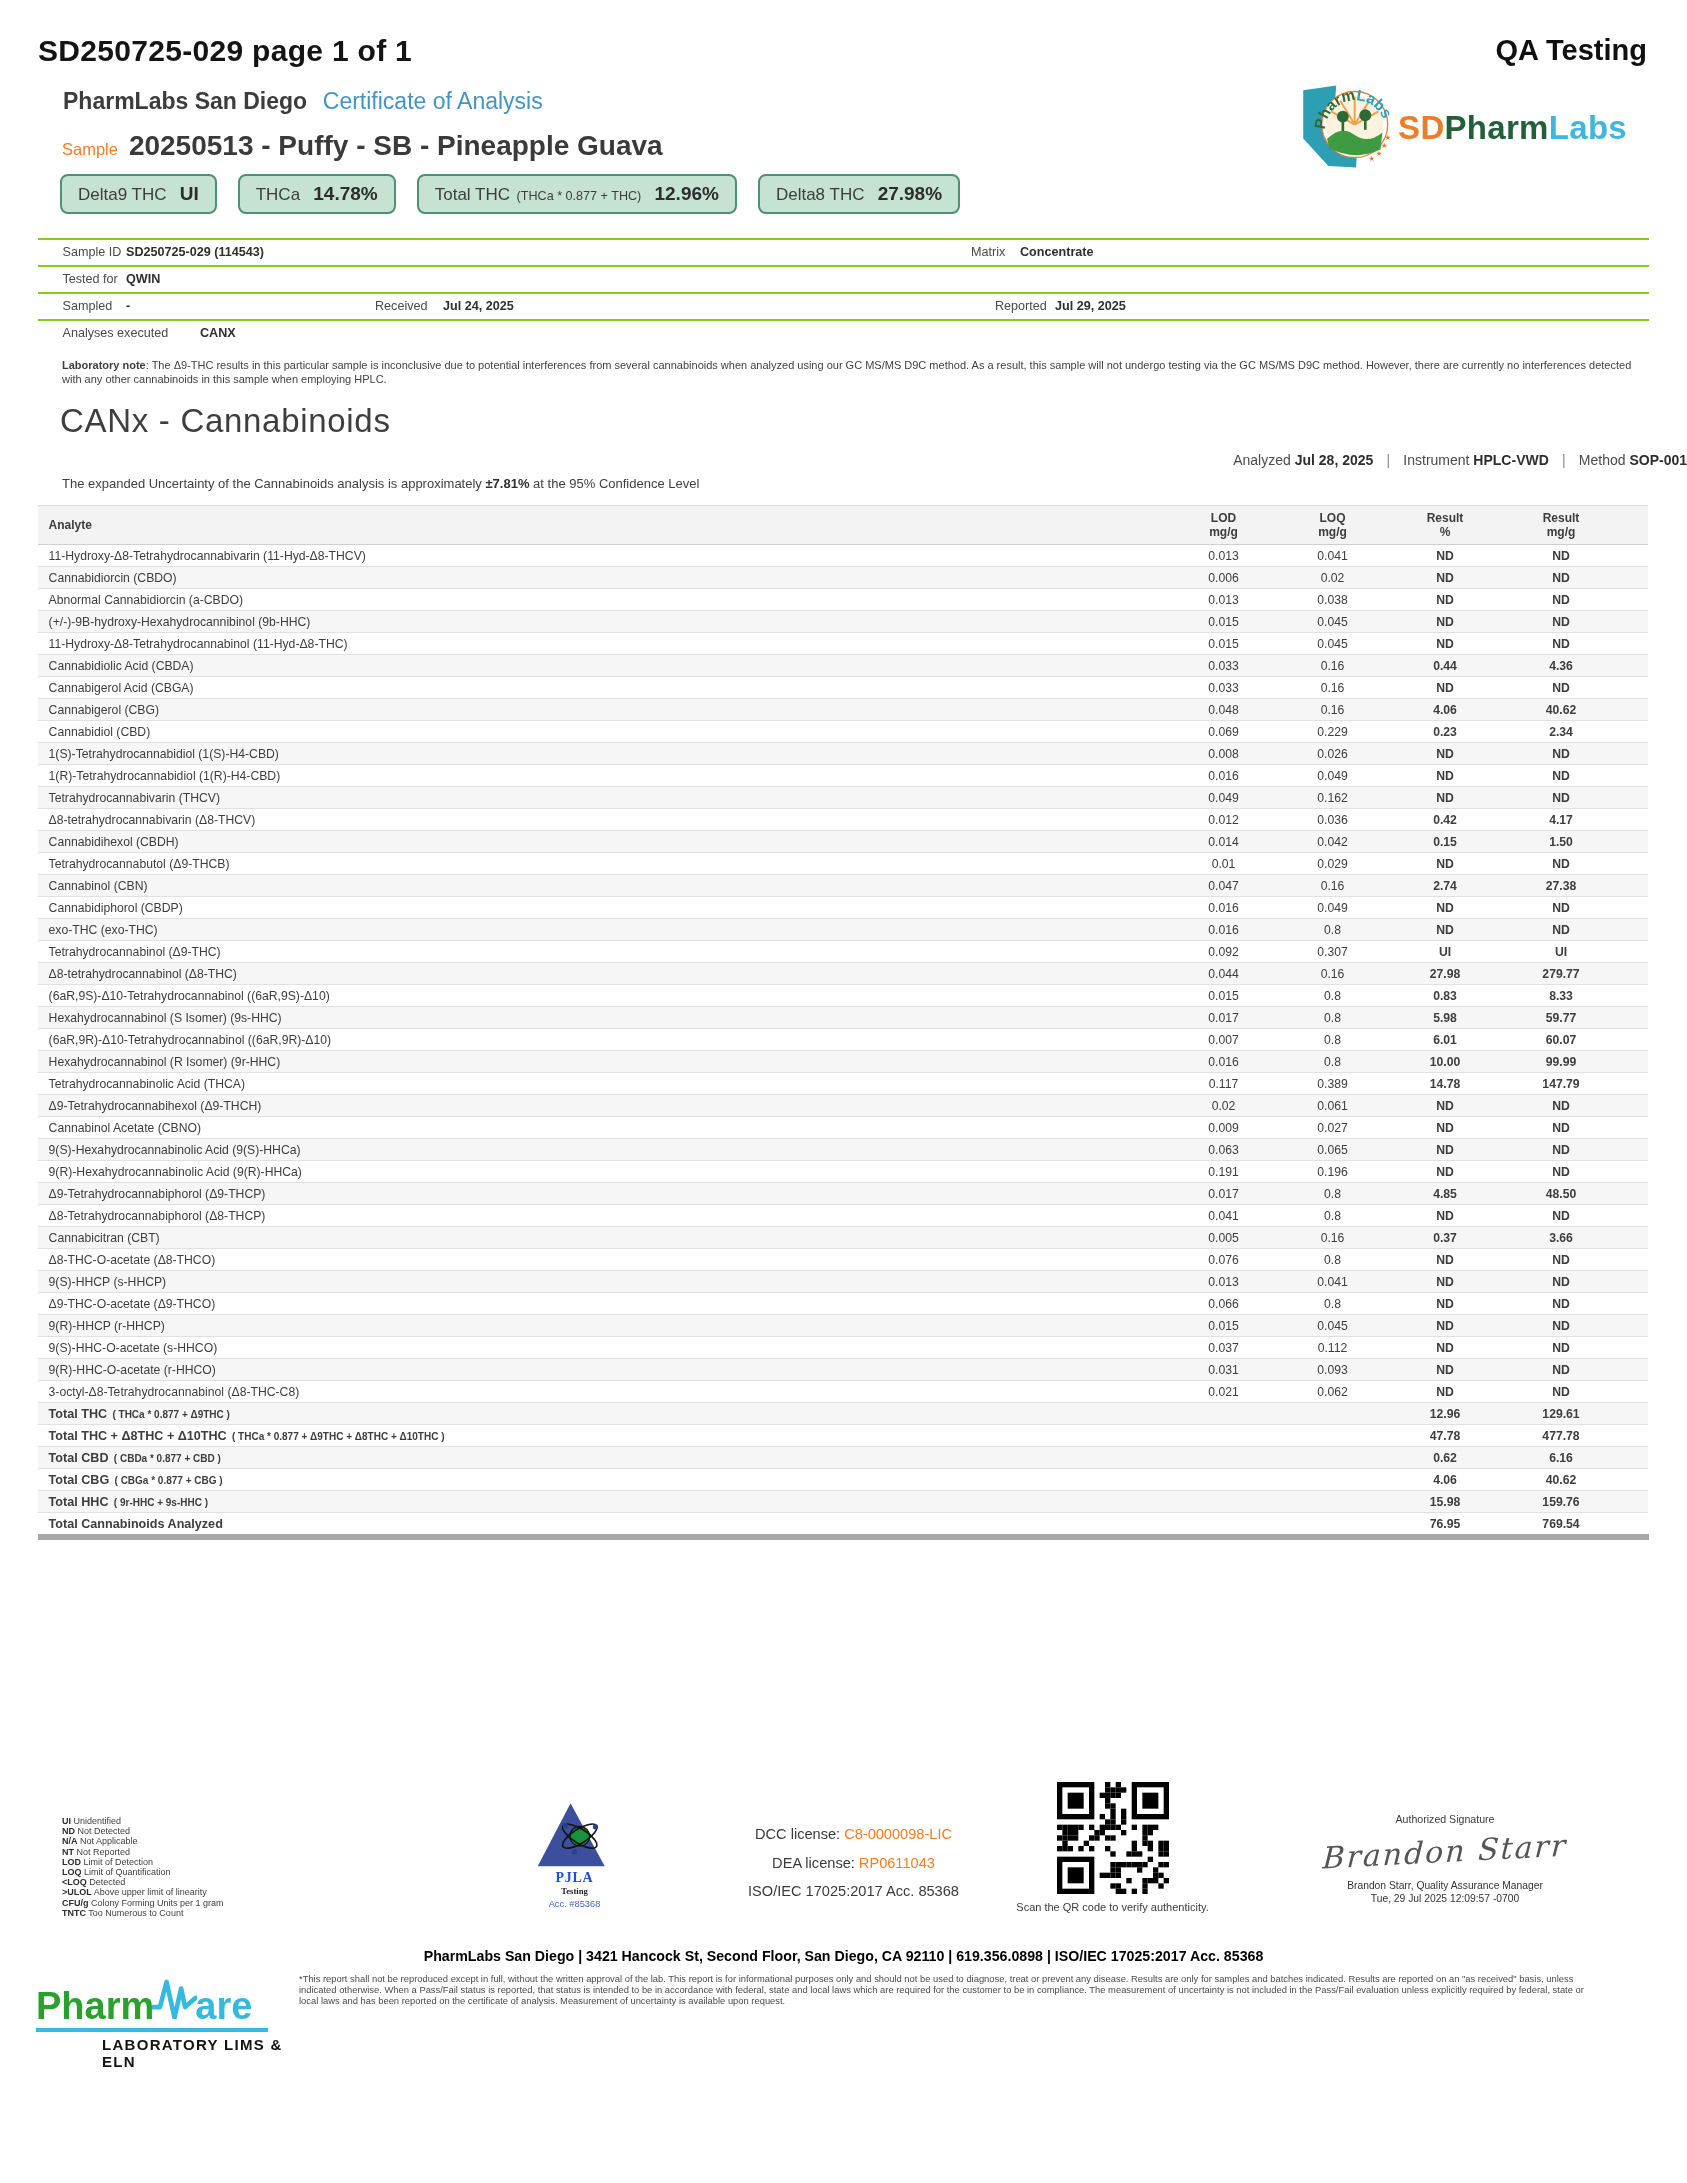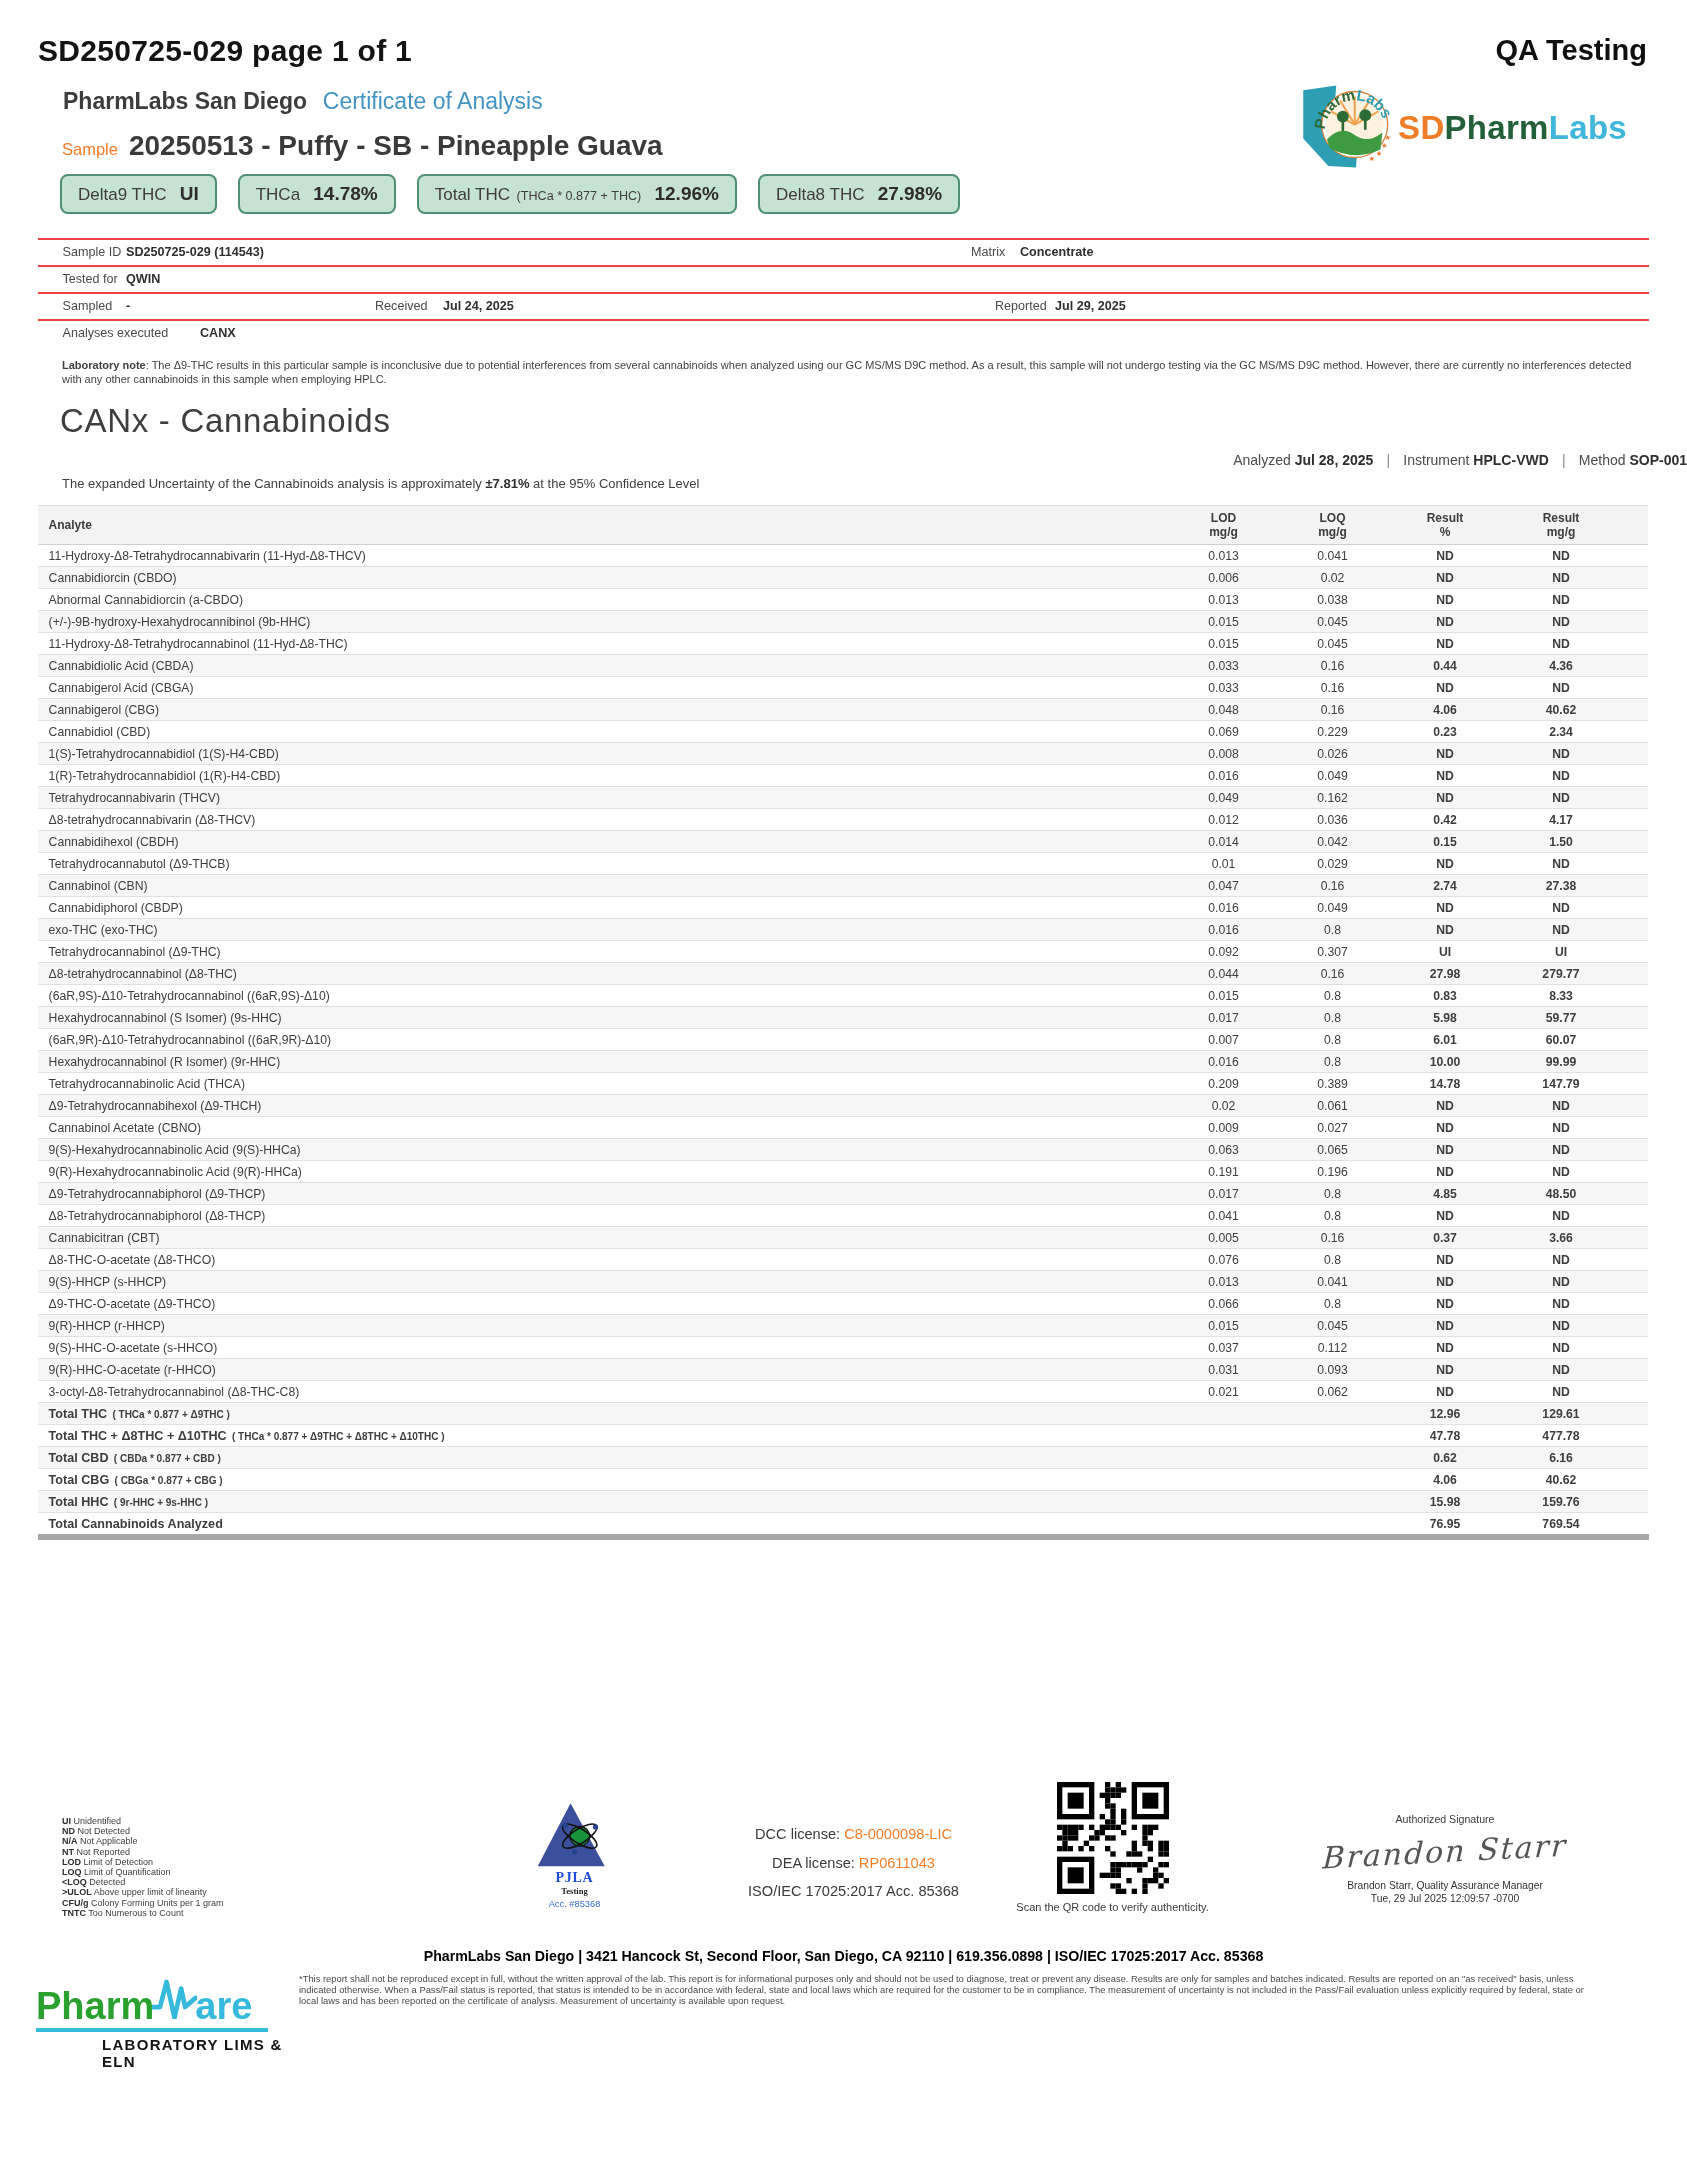--- a/index.html
+++ b/index.html
@@ -28,21 +28,21 @@
 
   .badges{display:flex;gap:21px;margin:12px 0 0 60px;}
   .badge{display:flex;align-items:baseline;background:#c6e2d3;border:2px solid #4f8f73;border-radius:8px;padding:7.3px 16px;}
   .b-label{font-size:17px;color:#3d3d3d;}
   .b-formula{font-size:12.6px;margin-left:6.6px;color:#3d3d3d;}
   .b-formula:empty{display:none;}
   .b-value{font-size:19px;font-weight:700;color:#2d2d2d;margin-left:13.2px;}
 
   
   .info-table{margin:24px 38px 0 38px;}
-  .info-row{position:relative;height:25px;border-top:2px solid #ef4444;}
+  .info-row{position:relative;height:25px;border-top:2px solid #84cc16;}
   .i-label{position:absolute;top:5.3px;font-size:12.6px;color:#4a4a4a;}
   .i-value{position:absolute;top:5.3px;font-size:12.6px;font-weight:700;color:#2f2f2f;}
 
   .lab-note{margin:13.2px 40px 0 62px;font-size:11px;line-height:13.2px;color:#3f3f3f;}
   .lab-note b{font-weight:700;}
 
   .canx-title{margin:16px 0 0 60px;font-size:33px;font-weight:400;color:#3e3e3e;letter-spacing:0.7px;}
   .analyzed-line{margin:12px 0 0 62px;font-size:14px;color:#4a4a4a;text-align:right;}
   .analyzed-line b{color:#2e2e2e;}
   .sep{margin:0 9.3px;color:#8a8a8a;}
@@ -441,21 +441,21 @@
         <tr class="row-analyte">
           <td class="c-name"><span class="nm">Hexahydrocannabinol (R Isomer) (9r-HHC)</span></td>
           <td>0.016</td>
           <td>0.8</td>
           <td class="v-num">10.00</td>
           <td class="v-num">99.99</td>
           <td></td>
         </tr>
         <tr class="row-analyte">
           <td class="c-name"><span class="nm">Tetrahydrocannabinolic Acid (THCA)</span></td>
-          <td>0.209</td>
+          <td>0.117</td>
           <td>0.389</td>
           <td class="v-num">14.78</td>
           <td class="v-num">147.79</td>
           <td></td>
         </tr>
         <tr class="row-analyte">
           <td class="c-name"><span class="nm">Δ9-Tetrahydrocannabihexol (Δ9-THCH)</span></td>
           <td>0.02</td>
           <td>0.061</td>
           <td class="v-nd">ND</td>

